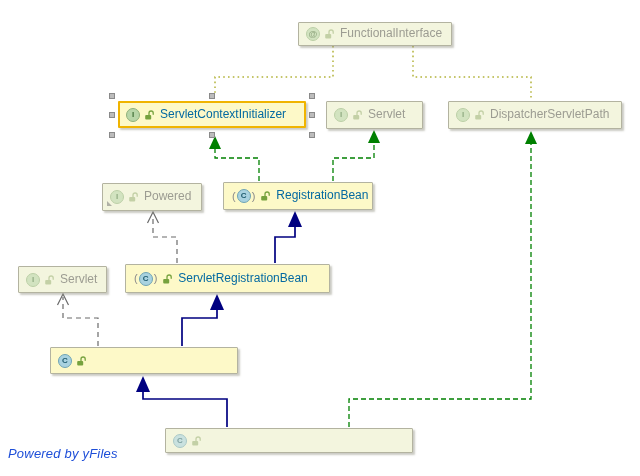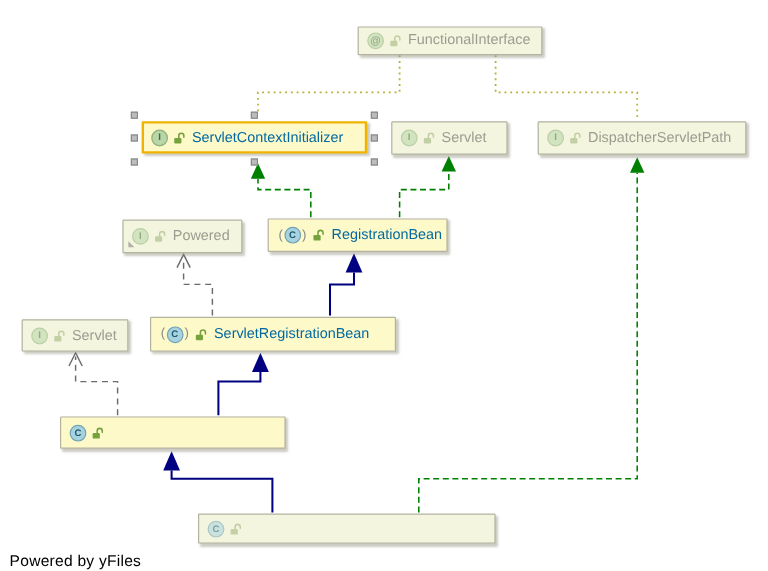--- a/index.html
+++ b/index.html
@@ -46,22 +46,22 @@
     position:absolute;left:-3px;bottom:-2px;width:0;height:0;
     border-left:5px solid #7a7a7a;border-top:5px solid transparent;
   }
   .lock-icon{display:inline-flex;flex:0 0 auto;margin-left:-1px;}
   .node-label{position:relative;top:-1px;}
   .sel-handle{
     position:absolute;z-index:3;width:4px;height:4px;
     background:#bcbcbc;border:1px solid #8a8a8a;
   }
   #watermark{
-    position:absolute;left:8px;top:460px;z-index:2;
-    font-size:13px;color:#000000;letter-spacing:0.2px;
+    position:absolute;left:8px;top:446px;z-index:2;
+    font-size:13px;color:#1d4ed8;letter-spacing:0.2px;font-style:italic;
   }
 </style>
 </head>
 <body>
 
 <div id="canvas">
   <svg id="edge-layer" width="640" height="476" viewBox="0 0 640 476">
       <path d="M333 46 L333 77 L215 77 L215 96" fill="none" stroke="#b3b33a" stroke-width="1.5" stroke-dasharray="1.6 3.2"></path>
       <path d="M413 46 L413 77 L531 77 L531 100" fill="none" stroke="#b3b33a" stroke-width="1.5" stroke-dasharray="1.6 3.2"></path>
       <path d="M259 181 L259 158 L215 158 L215 149" fill="none" stroke="#008000" stroke-width="1.3" stroke-dasharray="5 3"></path>

